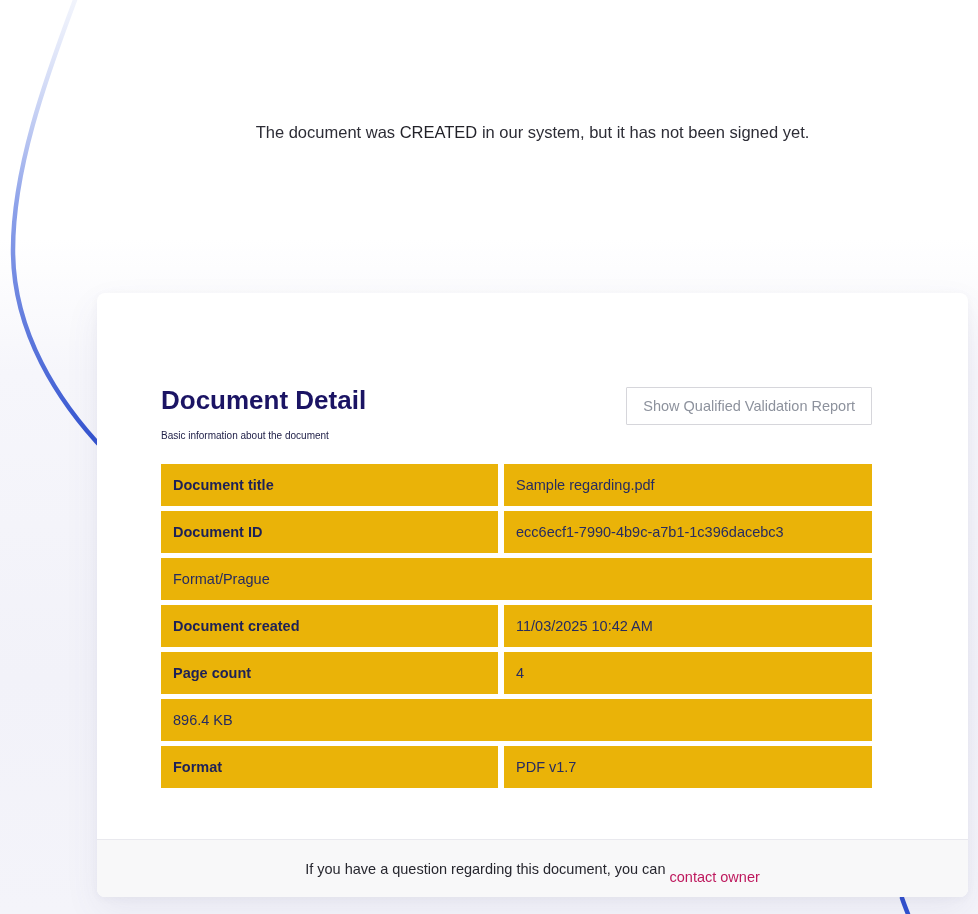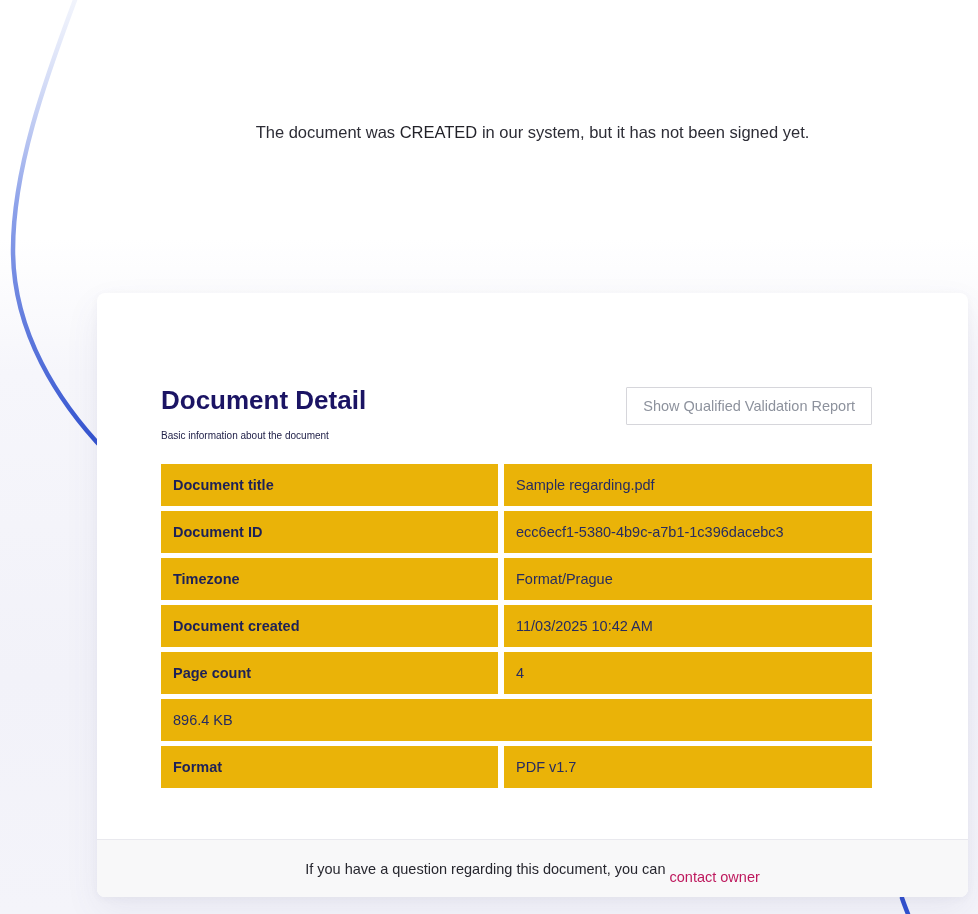--- a/index.html
+++ b/index.html
@@ -104,24 +104,23 @@
       </div>
       <button class="report-button">Show Qualified Validation Report</button>
     </div>
     <div class="detail-table">
         <div class="trow">
           <div class="tcell tlabel">Document title</div>
           <div class="tcell tvalue">Sample regarding.pdf</div>
         </div>
         <div class="trow">
           <div class="tcell tlabel">Document ID</div>
-          <div class="tcell tvalue">ecc6ecf1-5380-4b9c-a7b1-1c396dacebc3</div>
+          <div class="tcell tvalue">ecc6ecf1-7990-4b9c-a7b1-1c396dacebc3</div>
         </div>
         <div class="trow">
-          <div class="tcell tlabel">Timezone</div>
           <div class="tcell tvalue">Format/Prague</div>
         </div>
         <div class="trow">
           <div class="tcell tlabel">Document created</div>
           <div class="tcell tvalue">11/03/2025 10:42 AM</div>
         </div>
         <div class="trow">
           <div class="tcell tlabel">Page count</div>
           <div class="tcell tvalue">4</div>
         </div>

